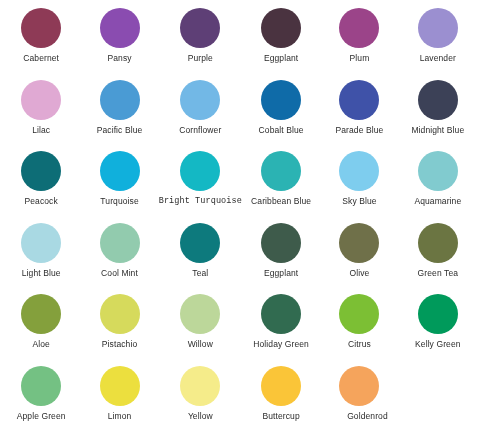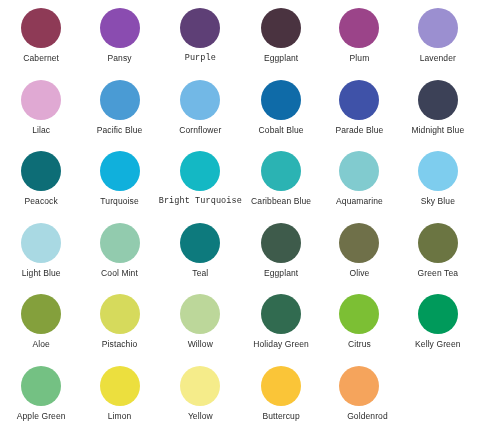--- a/index.html
+++ b/index.html
@@ -57,21 +57,21 @@
     <div class="swatch-cell">
       <div class="swatch-dot" title="#8e3a56" style="background: rgb(142, 58, 86);"></div>
       <div class="swatch-label" style="color: rgb(43, 43, 43);">Cabernet</div>
     </div>
     <div class="swatch-cell">
       <div class="swatch-dot" title="#8a4cb0" style="background: rgb(138, 76, 176);"></div>
       <div class="swatch-label" style="color: rgb(43, 43, 43);">Pansy</div>
     </div>
     <div class="swatch-cell">
       <div class="swatch-dot" title="#5e3f76" style="background: rgb(94, 63, 118);"></div>
-      <div class="swatch-label" style="color: rgb(43, 43, 43); font-family: Liberation Mono, monospace;">Purple</div>
+      <div class="swatch-label" style="color: rgb(43, 43, 43);">Purple</div>
     </div>
     <div class="swatch-cell">
       <div class="swatch-dot" title="#4a3340" style="background: rgb(74, 51, 64);"></div>
       <div class="swatch-label" style="color: rgb(43, 43, 43);">Eggplant</div>
     </div>
     <div class="swatch-cell">
       <div class="swatch-dot" title="#9b4489" style="background: rgb(155, 68, 137);"></div>
       <div class="swatch-label" style="color: rgb(43, 43, 43);">Plum</div>
     </div>
     <div class="swatch-cell">
@@ -112,26 +112,26 @@
     </div>
     <div class="swatch-cell">
       <div class="swatch-dot" title="#14b8c4" style="background: rgb(20, 184, 196);"></div>
       <div class="swatch-label" style="color: rgb(43, 43, 43); font-family: Liberation Mono, monospace;">Bright Turquoise</div>
     </div>
     <div class="swatch-cell">
       <div class="swatch-dot" title="#2bb3b3" style="background: rgb(43, 179, 179);"></div>
       <div class="swatch-label" style="color: rgb(43, 43, 43);">Caribbean Blue</div>
     </div>
     <div class="swatch-cell">
+      <div class="swatch-dot" title="#7ecdee" style="background: rgb(126, 205, 238);"></div>
+      <div class="swatch-label" style="color: rgb(43, 43, 43);">Sky Blue</div>
+    </div>
+    <div class="swatch-cell">
       <div class="swatch-dot" title="#81cbcf" style="background: rgb(129, 203, 207);"></div>
       <div class="swatch-label" style="color: rgb(43, 43, 43);">Aquamarine</div>
-    </div>
-    <div class="swatch-cell">
-      <div class="swatch-dot" title="#7ecdee" style="background: rgb(126, 205, 238);"></div>
-      <div class="swatch-label" style="color: rgb(43, 43, 43);">Sky Blue</div>
     </div>
     <div class="swatch-cell">
       <div class="swatch-dot" title="#a9d9e3" style="background: rgb(169, 217, 227);"></div>
       <div class="swatch-label" style="color: rgb(43, 43, 43);">Light Blue</div>
     </div>
     <div class="swatch-cell">
       <div class="swatch-dot" title="#92cbae" style="background: rgb(146, 203, 174);"></div>
       <div class="swatch-label" style="color: rgb(43, 43, 43);">Cool Mint</div>
     </div>
     <div class="swatch-cell">

